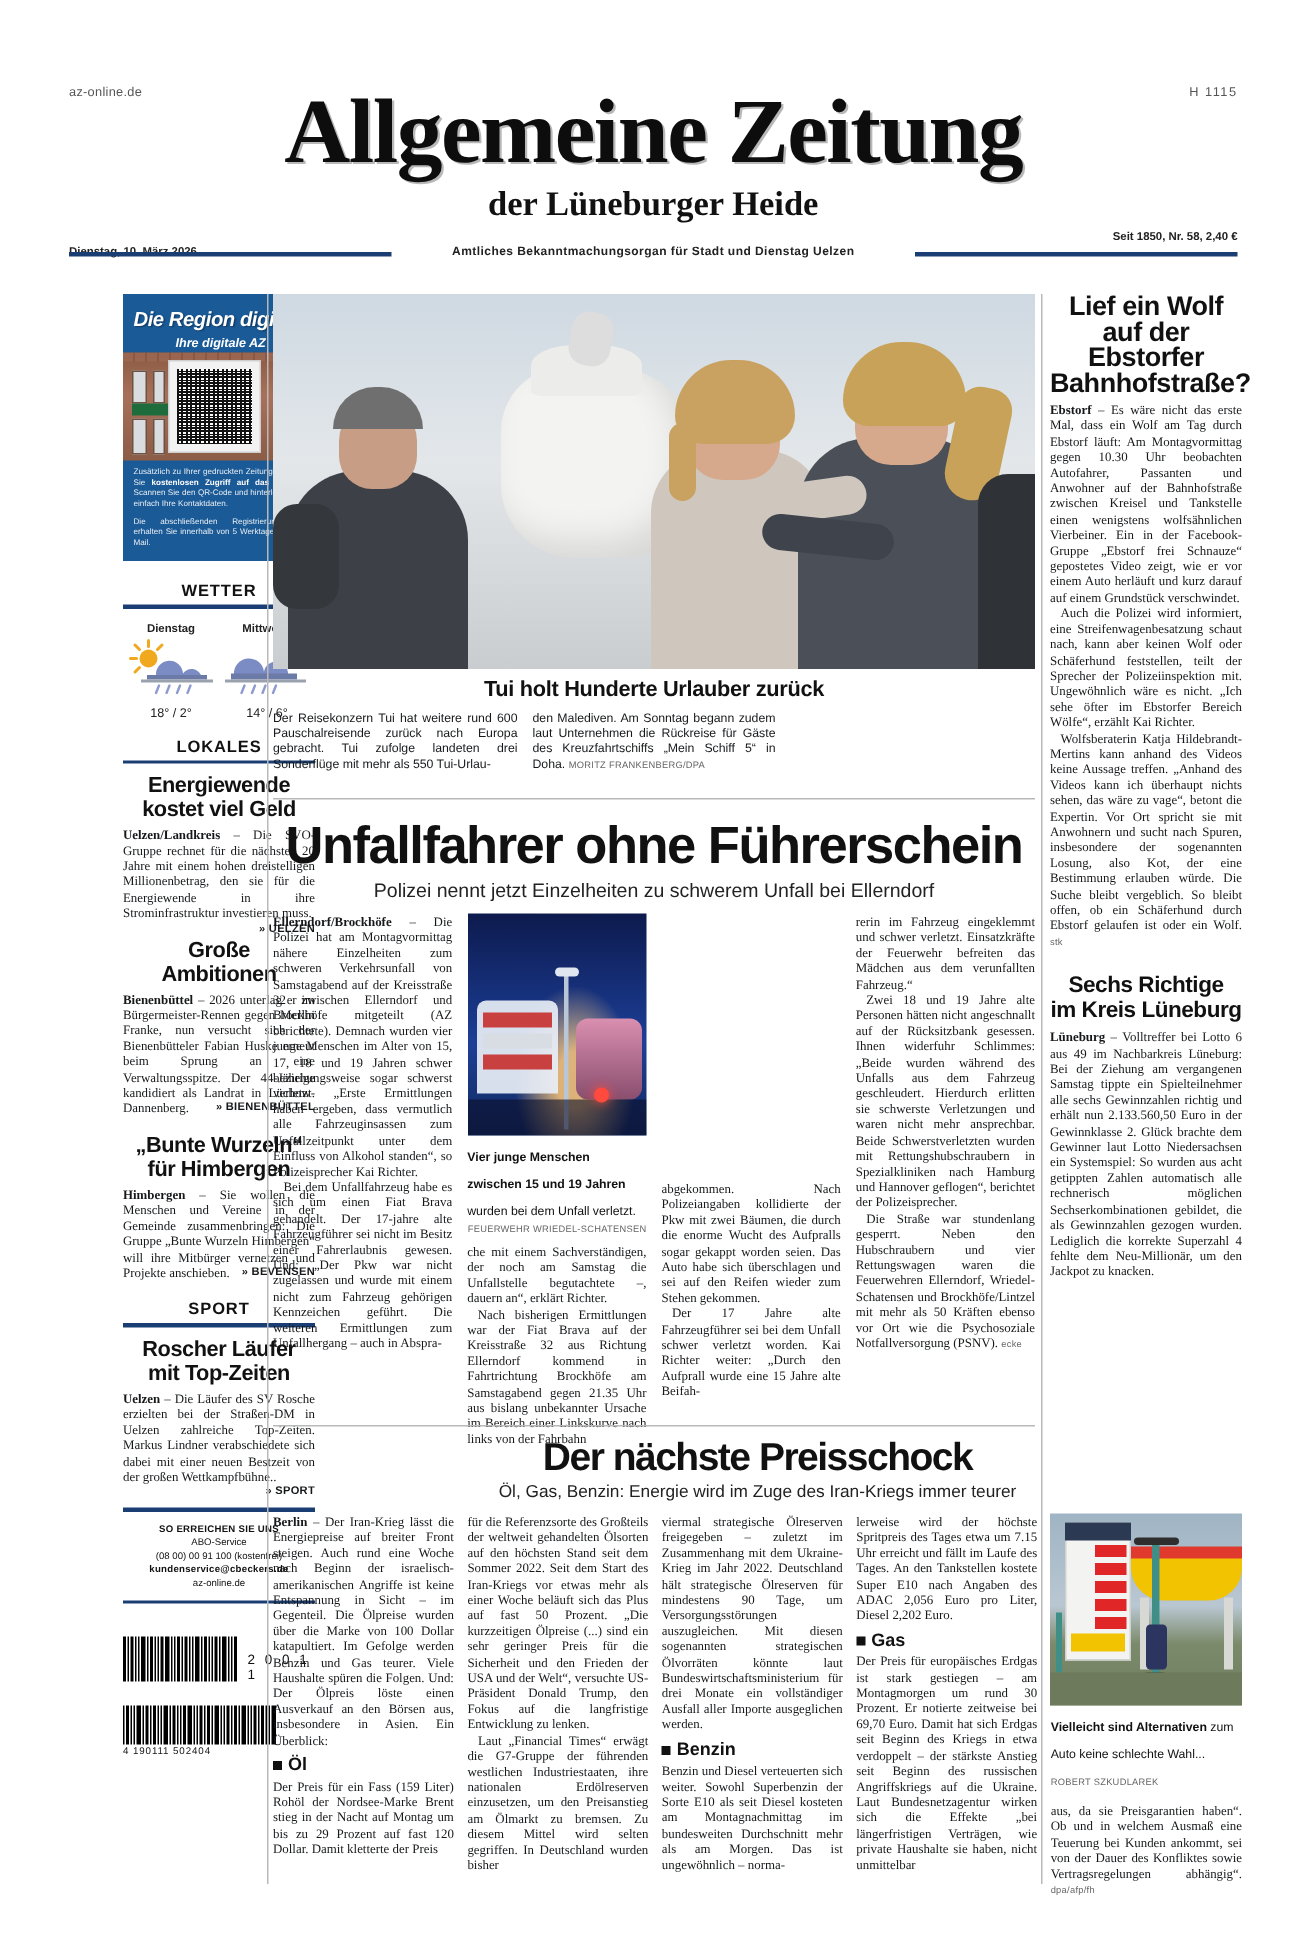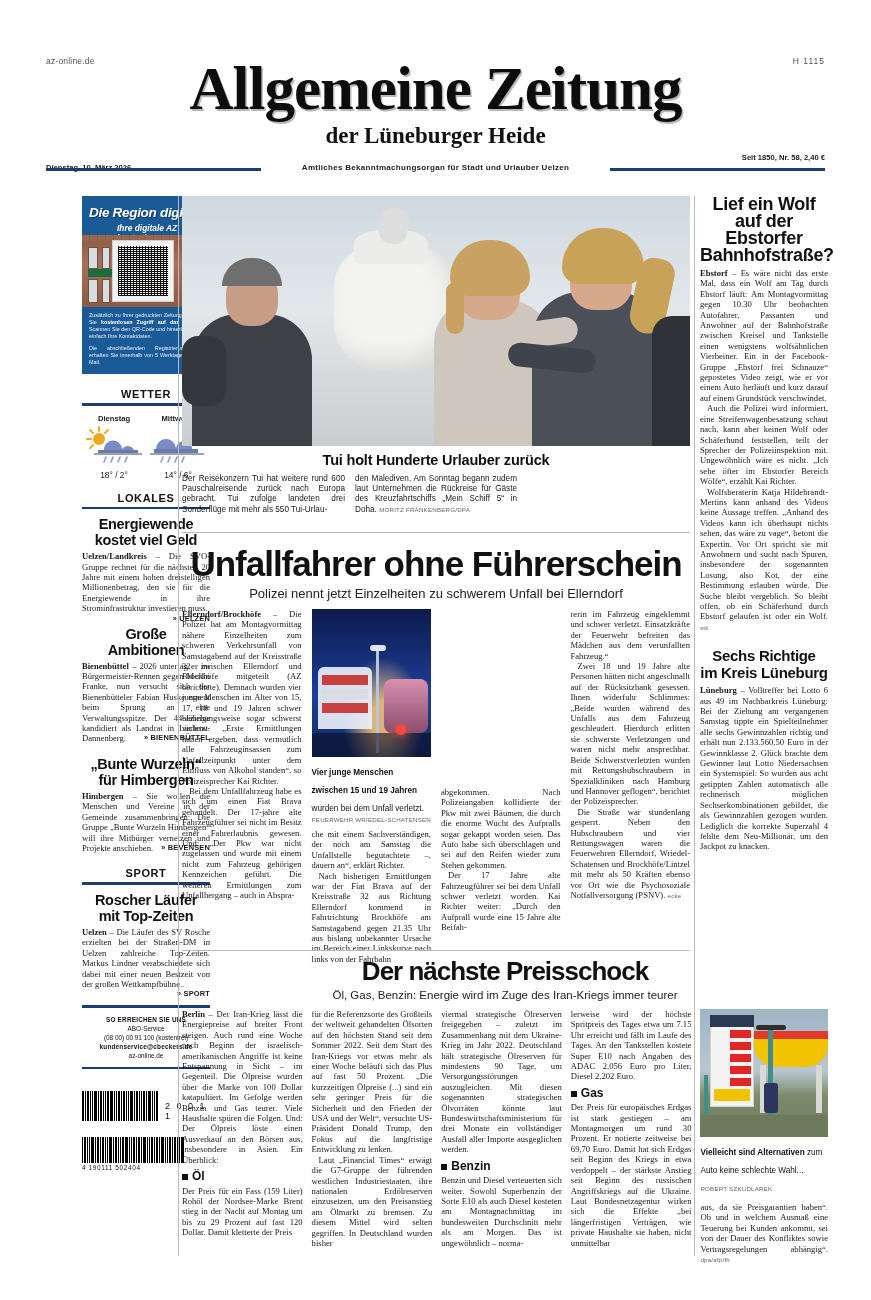--- a/index.html
+++ b/index.html
@@ -139,21 +139,21 @@
 
   <div class="masthead">
     <div class="mh-url">az-online.de</div>
     <div class="mh-code">H 1115</div>
     <div class="mh-title">Allgemeine Zeitung</div>
     <div class="mh-sub">der Lüneburger Heide</div>
     <div class="mh-date">Dienstag, 10. März 2026</div>
     <div class="mh-price">Seit 1850, Nr. 58, 2,40 €</div>
     <div class="mh-bar-l"></div>
     <div class="mh-bar-r"></div>
-    <div class="mh-org">Amtliches Bekanntmachungsorgan für Stadt und Urlauber Uelzen</div>
+    <div class="mh-org">Amtliches Bekanntmachungsorgan für Stadt und Dienstag Uelzen</div>
   </div>
 
   <div class="sidebar-l">
 
     <div class="promo">
       <div class="promo-h1">Die Region digital!</div>
       <div class="promo-h2">Ihre digitale AZ kostenlos!</div>
       <div class="promo-photo">
         <div class="brickrow" style="top:0"></div>
         <div class="pwin" style="left:6px;top:12px;width:10px;height:22px;"></div>
@@ -489,21 +489,21 @@
       </div>
 
       <div style="width:121px" class="body-col p-gap">
         <p style="text-indent:0">für die Referenzsorte des Großteils der weltweit gehandelten Ölsorten auf den höchsten Stand seit dem Sommer 2022. Seit dem Start des Iran-Kriegs vor etwas mehr als einer Woche beläuft sich das Plus auf fast 50 Prozent. „Die kurzzeitigen Ölpreise (...) sind ein sehr geringer Preis für die Sicherheit und den Frieden der USA und der Welt“, versuchte US-Präsident Donald Trump, den Fokus auf die langfristige Entwicklung zu lenken.</p>
         <p>Laut „Financial Times“ erwägt die G7-Gruppe der führenden westlichen Industriestaaten, ihre nationalen Erdölreserven einzusetzen, um den Preisanstieg am Ölmarkt zu bremsen. Zu diesem Mittel wird selten gegriffen. In Deutschland wurden bisher</p>
       </div>
 
       <div style="width:121px" class="body-col p-gap">
         <p style="text-indent:0">viermal strategische Ölreserven freigegeben – zuletzt im Zusammenhang mit dem Ukraine-Krieg im Jahr 2022. Deutschland hält strategische Ölreserven für mindestens 90 Tage, um Versorgungsstörungen auszugleichen. Mit diesen sogenannten strategischen Ölvorräten könnte laut Bundeswirtschaftsministerium für drei Monate ein vollständiger Ausfall aller Importe ausgeglichen werden.</p>
         <div class="bullet-h"><span class="sq"></span><span>Benzin</span></div>
-        <p style="text-indent:0">Benzin und Diesel verteuerten sich weiter. Sowohl Superbenzin der Sorte E10 als auch Diesel kosteten am Montagnachmittag im bundesweiten Durchschnitt mehr als am Morgen. Das ist ungewöhnlich – norma-</p>
+        <p style="text-indent:0">Benzin und Diesel verteuerten sich weiter. Sowohl Superbenzin der Sorte E10 als seit Diesel kosteten am Montagnachmittag im bundesweiten Durchschnitt mehr als am Morgen. Das ist ungewöhnlich – norma-</p>
       </div>
 
       <div style="width:121px" class="body-col p-gap">
         <p style="text-indent:0">lerweise wird der höchste Spritpreis des Tages etwa um 7.15 Uhr erreicht und fällt im Laufe des Tages. An den Tankstellen kostete Super E10 nach Angaben des ADAC 2,056 Euro pro Liter, Diesel 2,202 Euro.</p>
         <div class="bullet-h"><span class="sq"></span><span>Gas</span></div>
         <p style="text-indent:0">Der Preis für europäisches Erdgas ist stark gestiegen – am Montagmorgen um rund 30 Prozent. Er notierte zeitweise bei 69,70 Euro. Damit hat sich Erdgas seit Beginn des Kriegs in etwa verdoppelt – der stärkste Anstieg seit Beginn des russischen Angriffskriegs auf die Ukraine. Laut Bundesnetzagentur wirken sich die Effekte „bei längerfristigen Verträgen, wie private Haushalte sie haben, nicht unmittelbar</p>
       </div>
 
       <div style="width:128px">
         <div class="photo-gas">

